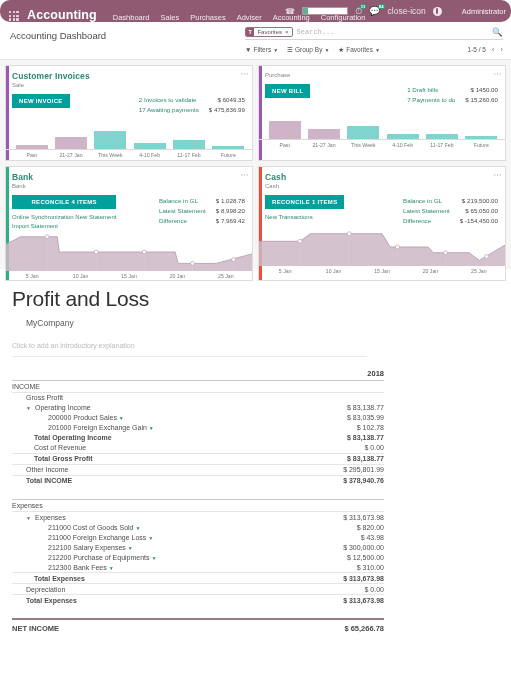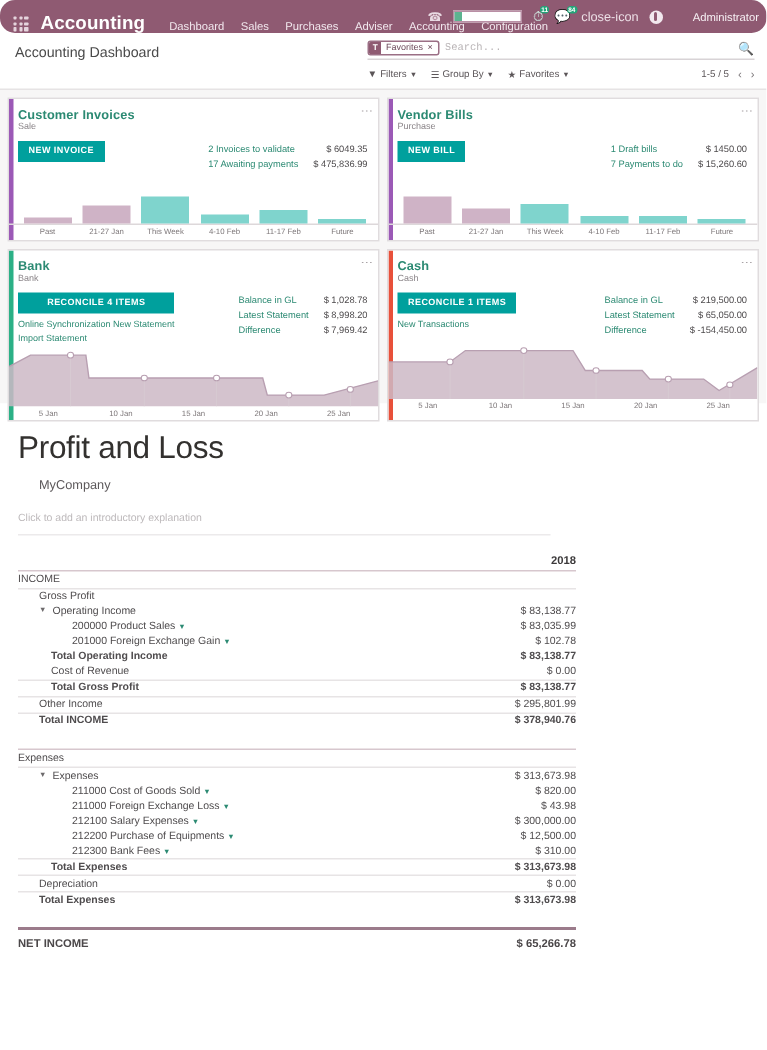--- a/index.html
+++ b/index.html
@@ -405,21 +405,20 @@
         <div>This Week</div>
         <div>4-10 Feb</div>
         <div>11-17 Feb</div>
         <div>Future</div>
       </div>
     </div>
 
     <div class="card accent-purple">
       <span class="card-menu">⋮</span>
       <div class="card-inner">
-        <div class="card-title">Vendor Bills</div>
         <div class="card-sub">Purchase</div>
         <div class="card-body">
           <div class="btn-wrap">
             <button class="btn-primary">NEW BILL</button>
           </div>
           <div class="kpi">
             <div class="labels">
               <div>1 Draft bills</div>
               <div>7 Payments to do</div>
             </div>

